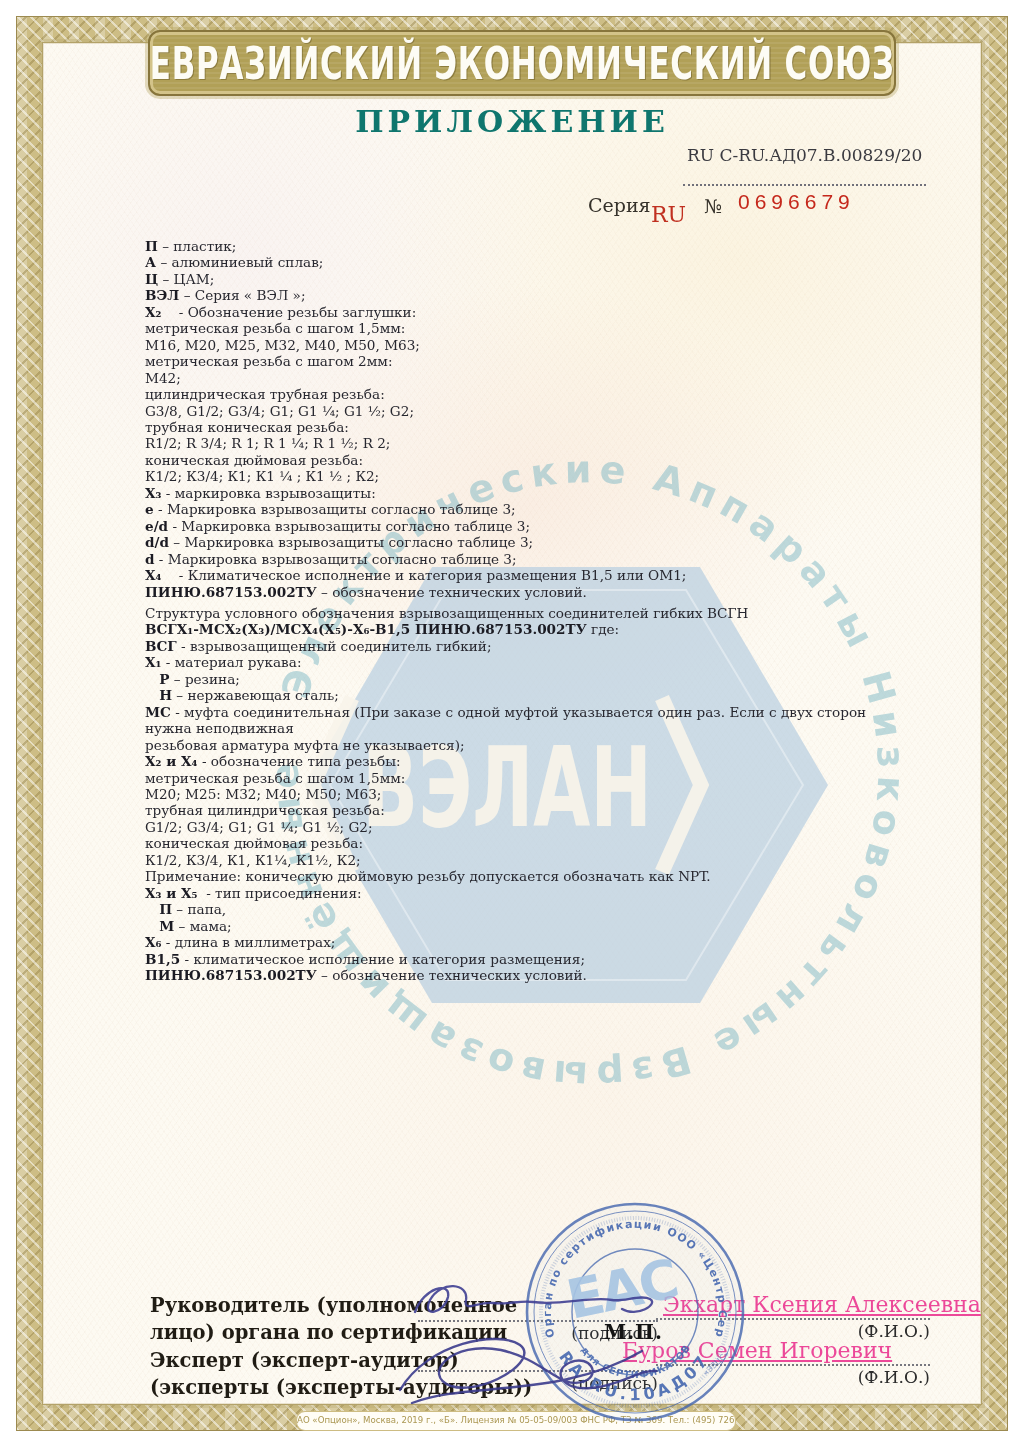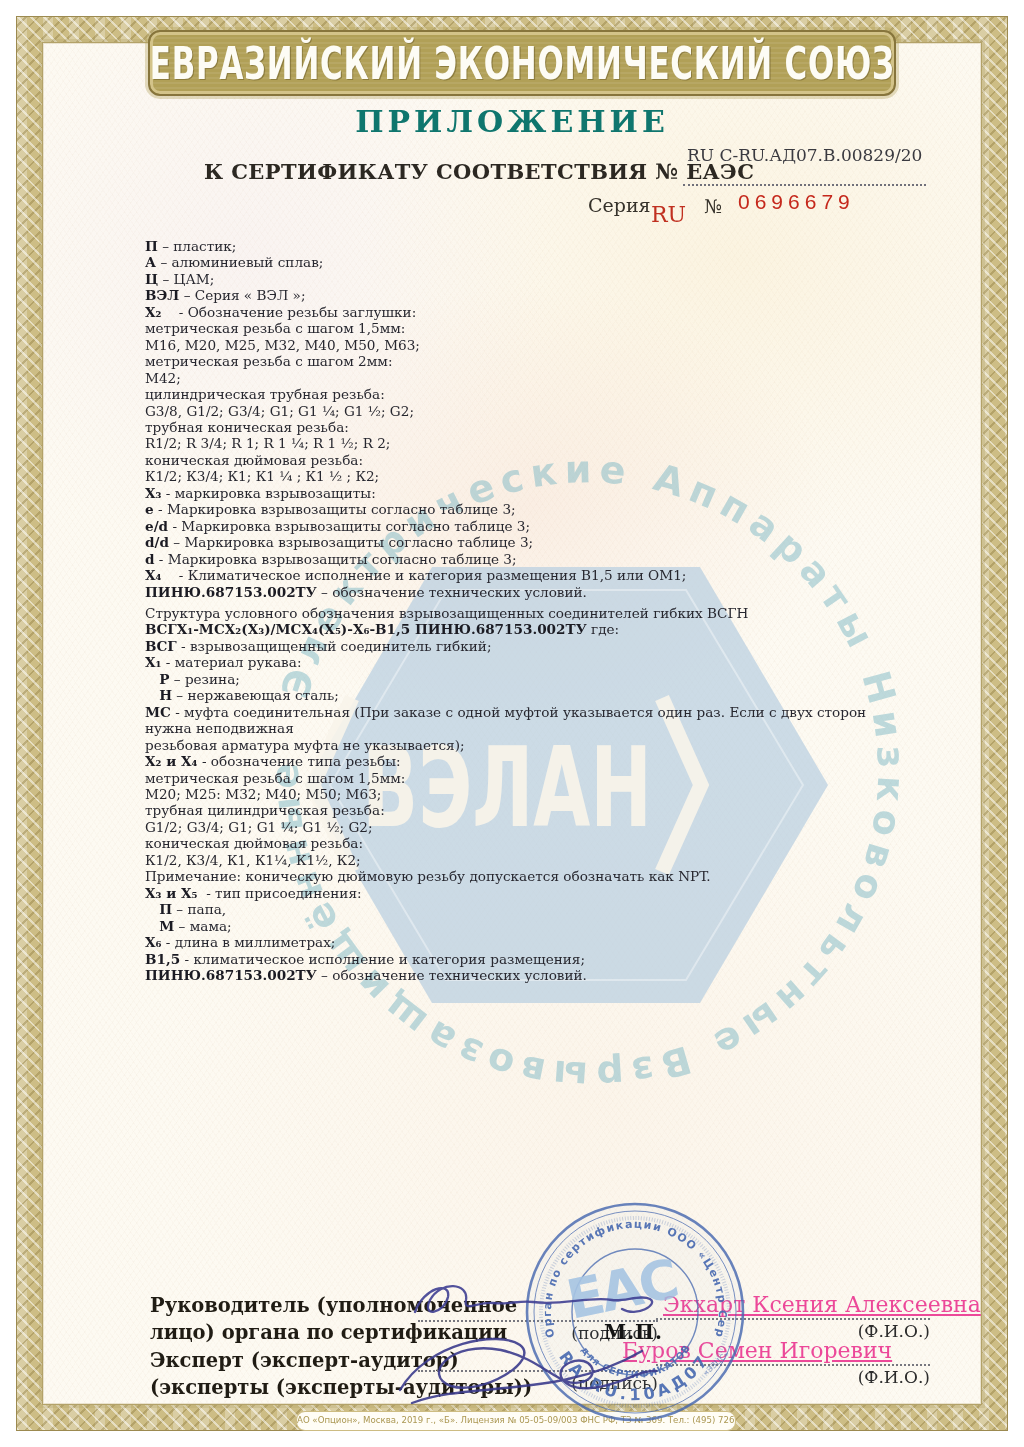--- a/index.html
+++ b/index.html
@@ -82,21 +82,20 @@
     <text x="362" y="826" textLength="290" lengthAdjust="spacingAndGlyphs" font-family="DejaVu Sans, sans-serif" font-weight="bold" font-size="110" fill="#f8f4ea" opacity="0.95">ВЭЛАН</text>
     <text font-family="DejaVu Sans, sans-serif" font-weight="bold" font-size="38" letter-spacing="7" fill="#7fb9c6" opacity="0.5">
       <textPath href="#wmArc">Электрические Аппараты Низковольтные Взрывозащищённые</textPath>
     </text>
   </svg>
 
   <div class="banner">
     <span class="banner-text">ЕВРАЗИЙСКИЙ ЭКОНОМИЧЕСКИЙ СОЮЗ</span>
   </div>
   <div class="title">ПРИЛОЖЕНИЕ</div>
-  <div class="subtitle">К СЕРТИФИКАТУ СООТВЕТСТВИЯ № ЕАЭС</div>
   <div class="cert-num">RU C-RU.АД07.В.00829/20</div>
   <div class="cert-line"></div>
   <div class="series-label">Серия</div>
   <div class="series-value">RU</div>
   <div class="number-sign">№</div>
   <div class="number-value">0696679</div>
 
   <div class="body" id="body1"><div class="bline"><b>П</b><span> – пластик;</span></div><div class="bline"><b>А</b><span> – алюминиевый сплав;</span></div><div class="bline"><b>Ц</b><span> – ЦАМ;</span></div><div class="bline"><b>ВЭЛ</b><span> – Серия « ВЭЛ »;</span></div><div class="bline"><b>Х₂</b><span>    - Обозначение резьбы заглушки:</span></div><div class="bline"><span>метрическая резьба с шагом 1,5мм:</span></div><div class="bline"><span>М16, М20, М25, М32, М40, М50, М63;</span></div><div class="bline"><span>метрическая резьба с шагом 2мм:</span></div><div class="bline"><span>М42;</span></div><div class="bline"><span>цилиндрическая трубная резьба:</span></div><div class="bline"><span>G3/8, G1/2; G3/4; G1; G1 ¼; G1 ½; G2;</span></div><div class="bline"><span>трубная коническая резьба:</span></div><div class="bline"><span>R1/2; R 3/4; R 1; R 1 ¼; R 1 ½; R 2;</span></div><div class="bline"><span>коническая дюймовая резьба:</span></div><div class="bline"><span>К1/2; К3/4; К1; К1 ¼ ; К1 ½ ; К2;</span></div><div class="bline"><b>Х₃</b><span> - маркировка взрывозащиты:</span></div><div class="bline"><b>е</b><span> - Маркировка взрывозащиты согласно таблице 3;</span></div><div class="bline"><b>e/d</b><span> - Маркировка взрывозащиты согласно таблице 3;</span></div><div class="bline"><b>d/d</b><span> – Маркировка взрывозащиты согласно таблице 3;</span></div><div class="bline"><b>d</b><span> - Маркировка взрывозащиты согласно таблице 3;</span></div><div class="bline"><b>Х₄</b><span>    - Климатическое исполнение и категория размещения В1,5 или ОМ1;</span></div><div class="bline"><b>ПИНЮ.687153.002ТУ</b><span> – обозначение технических условий.</span></div></div>
   <div class="body" id="body2"><div class="bline"><span>Структура условного обозначения взрывозащищенных соединителей гибких ВСГН</span></div><div class="bline"><b>ВСГХ₁-МСХ₂(Х₃)/МСХ₄(Х₅)-Х₆-В1,5 ПИНЮ.687153.002ТУ</b><span> где:</span></div><div class="bline"><b>ВСГ</b><span> - взрывозащищенный соединитель гибкий;</span></div><div class="bline"><b>Х₁</b><span> - материал рукава:</span></div><div class="bline"><b>   Р</b><span> – резина;</span></div><div class="bline"><b>   Н</b><span> – нержавеющая сталь;</span></div><div class="bline"><b>МС</b><span> - муфта соединительная (При заказе с одной муфтой указывается один раз. Если с двух сторон нужна неподвижная</span></div><div class="bline"><span>резьбовая арматура муфта не указывается);</span></div><div class="bline"><b>Х₂ и Х₄</b><span> - обозначение типа резьбы:</span></div><div class="bline"><span>метрическая резьба с шагом 1,5мм:</span></div><div class="bline"><span>М20; М25: М32; М40; М50; М63;</span></div><div class="bline"><span>трубная цилиндрическая резьба:</span></div><div class="bline"><span>G1/2; G3/4; G1; G1 ¼; G1 ½; G2;</span></div><div class="bline"><span>коническая дюймовая резьба:</span></div><div class="bline"><span>К1/2, К3/4, К1, К1¼, К1½, К2;</span></div><div class="bline"><span>Примечание: коническую дюймовую резьбу допускается обозначать как NPT.</span></div><div class="bline"><b>Х₃ и Х₅</b><span>  - тип присоединения:</span></div><div class="bline"><b>   П</b><span> – папа,</span></div><div class="bline"><b>   М</b><span> – мама;</span></div><div class="bline"><b>Х₆</b><span> - длина в миллиметрах;</span></div><div class="bline"><b>В1,5</b><span> - климатическое исполнение и категория размещения;</span></div><div class="bline"><b>ПИНЮ.687153.002ТУ</b><span> – обозначение технических условий.</span></div></div>
 

